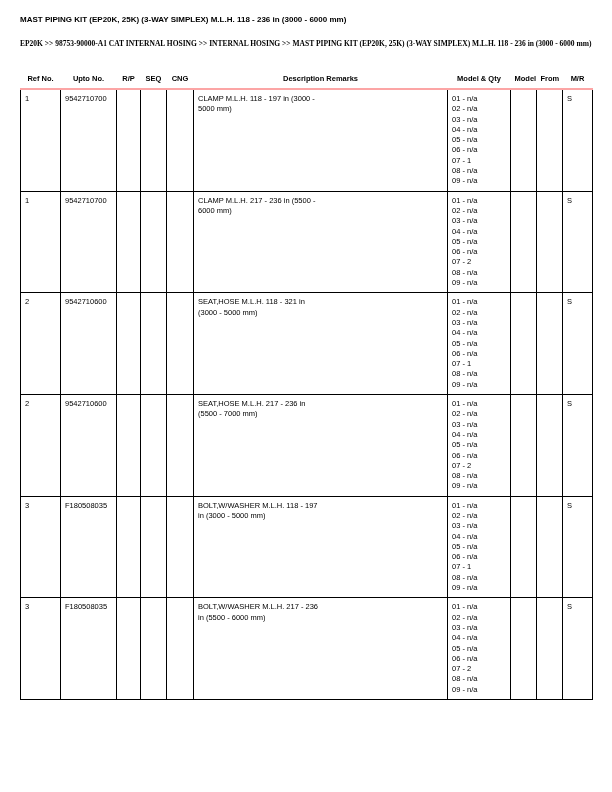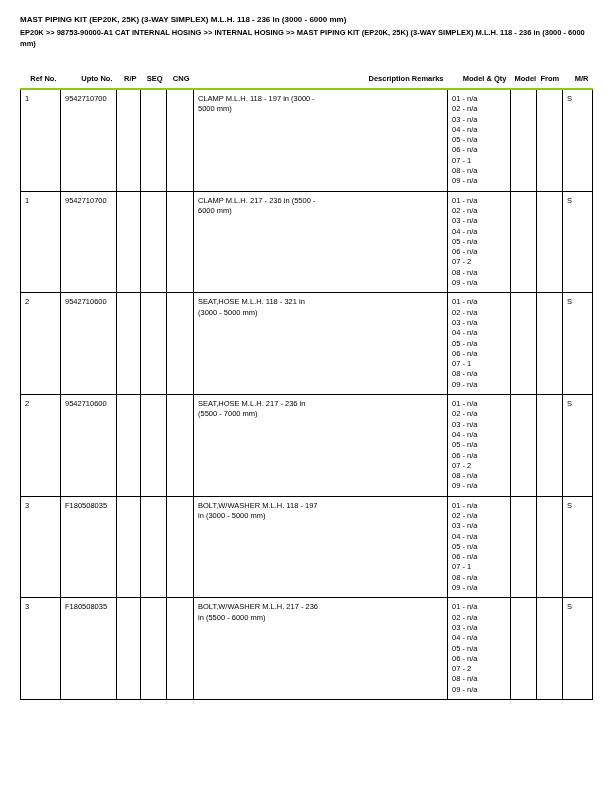--- a/index.html
+++ b/index.html
@@ -9,43 +9,44 @@
     height: 792px;
     font-family: "Liberation Sans", sans-serif;
     color: #000;
     padding: 14px 20px;
     overflow: hidden;
   }
   .page-title {
     font-size: 8px;
     font-weight: bold;
     line-height: 11px;
-    margin-bottom: 2px;
+    margin-bottom: 13px;
     white-space: pre-line;
   }
   .breadcrumb {
     font-size: 7.5px;
     font-weight: bold;
     line-height: 11px;
     margin-bottom: 22px;
     white-space: normal;
+    font-family: Liberation Serif, serif;
   }
   table.parts {
     width: 572px;
     border-collapse: collapse;
     table-layout: fixed;
     font-size: 7.5px;
   }
   table.parts thead th {
-    text-align: right;
+    text-align: center;
     vertical-align: top;
     font-weight: bold;
     padding: 3px 4px 5px 4px;
     border: none;
-    border-bottom: 2px solid #84cc16;
+    border-bottom: 2px solid #fca5a5;
     white-space: nowrap;
     overflow: hidden;
   }
   table.parts tbody td {
     border: 1px solid #000;
     vertical-align: top;
     padding: 4px 4px;
     line-height: 10.3px;
   }
   .pre { white-space: pre-line; margin-left: 25px; }

